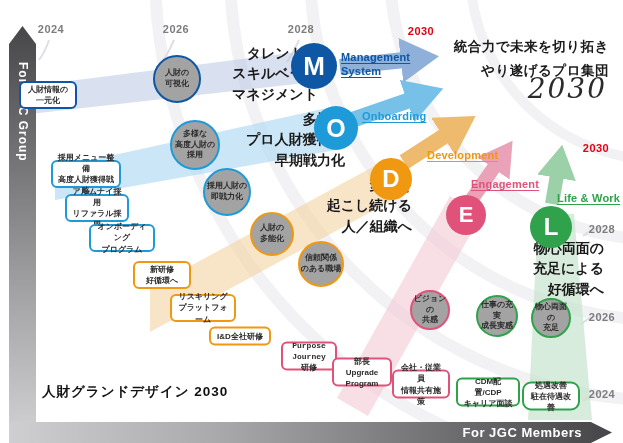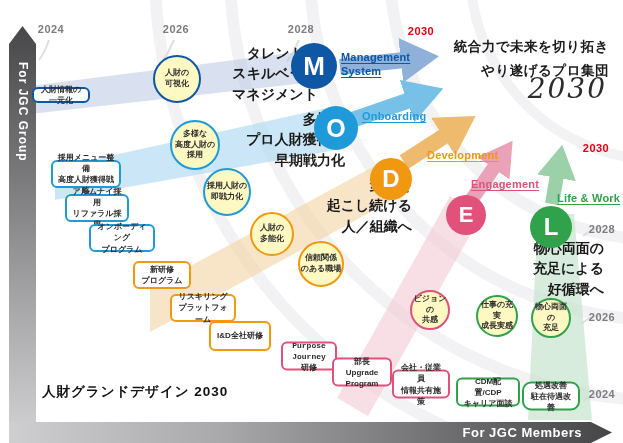--- a/index.html
+++ b/index.html
@@ -38,21 +38,21 @@
 
   
   .slabel { position:absolute; font-weight:bold; font-size:11px; line-height:1.3;
     text-decoration:underline; text-underline-offset:2px; white-space:pre-line; letter-spacing:.2px; }
 
   
   .goal { position:absolute; transform:translate(-50%,-50%); font-weight:bold; font-size:14px;
     text-align:right; white-space:pre-line; line-height:1.45; color:#1a1a1a; width:110px; }
 
   
-  .mcircle { position:absolute; transform:translate(-50%,-50%); background:#fef9c3; border:2px solid;
+  .mcircle { position:absolute; transform:translate(-50%,-50%); background:#a3a3a3; border:2px solid;
     border-radius:50%; display:flex; align-items:center; justify-content:center; text-align:center;
     font-size:8px; font-weight:bold; white-space:pre-line; line-height:1.35; color:#2b2b2b; }
 
   
   .ibox { position:absolute; transform:translate(-50%,-50%); background:#fff; border:2px solid;
     border-radius:6px; display:flex; align-items:center; justify-content:center; text-align:center;
     font-size:8px; font-weight:bold; white-space:pre-line; line-height:1.4; color:#2b2b2b; padding:2px 4px; }
 </style>
 </head>
 <body>
@@ -126,21 +126,21 @@
   <div class="year" style="left:602px; top:394px;">2024</div>
 
   <div class="main-title">
     <span class="t-line">統合力で未来を切り拓き</span>
     <span class="t-line">やり遂げるプロ集団</span>
   </div>
   <div class="script-year">2030</div>
 
   <div class="footer-title">人財グランドデザイン 2030</div>
 
-  <div class="ibox" style="left:61px; top:95px; width:58px; height:16px; border-color:#0d57a5;">人財情報の
+  <div class="ibox" style="left:48px; top:95px; width:58px; height:28px; border-color:#0d57a5;">人財情報の
 一元化</div>
   <div class="mcircle" style="left:177px; top:79px; width:48px; height:48px; border-color:#0d57a5;">人財の
 可視化</div>
   <div class="goal" style="left:263px; top:73px;">タレント・
 スキルベース
 マネジメント</div>
   <div class="letter" style="left:314px; top:66px; width:46px; height:46px; background:#0d57a5; font-size:26px;">M</div>
   <div class="slabel" style="left:341px; top:50px; color:#0d57a5;">Management
 System</div>
 
@@ -155,24 +155,24 @@
 採用</div>
   <div class="mcircle" style="left:227px; top:192px; width:48px; height:48px; border-color:#1e9ad8;">採用人財の
 即戦力化</div>
   <div class="goal" style="left:290px; top:139px;">多様な
 プロ人財獲得と
 早期戦力化</div>
   <div class="letter" style="left:336px; top:128px; width:44px; height:44px; background:#1e9ad8; font-size:25px;">O</div>
   <div class="slabel" style="left:362px; top:109px; color:#1e9ad8;">Onboarding</div>
 
   <div class="ibox" style="left:162px; top:275px; width:58px; height:28px; border-color:#f0980f;">新研修
-プログラム</div>
+好循環へ</div>
   <div class="ibox" style="left:203px; top:308px; width:66px; height:28px; border-color:#f0980f;">リスキリング
 プラットフォーム</div>
-  <div class="ibox" style="left:240px; top:336px; width:62px; height:30px; border-color:#f0980f;">I&amp;D全社研修</div>
+  <div class="ibox" style="left:240px; top:336px; width:62px; height:19px; border-color:#f0980f;">I&amp;D全社研修</div>
   <div class="mcircle" style="left:272px; top:234px; width:44px; height:44px; border-color:#f0980f;">人財の
 多能化</div>
   <div class="mcircle" style="left:321px; top:264px; width:46px; height:46px; border-color:#f0980f;">信頼関係
 のある職場</div>
   <div class="goal" style="left:357px; top:205px;">変革を
 起こし続ける
 人／組織へ</div>
   <div class="letter" style="left:391px; top:179px; width:42px; height:42px; background:#f0980f; font-size:24px;">D</div>
   <div class="slabel" style="left:411px; top:148px; color:#ef970f;padding-left:16px;">Development</div>
 

